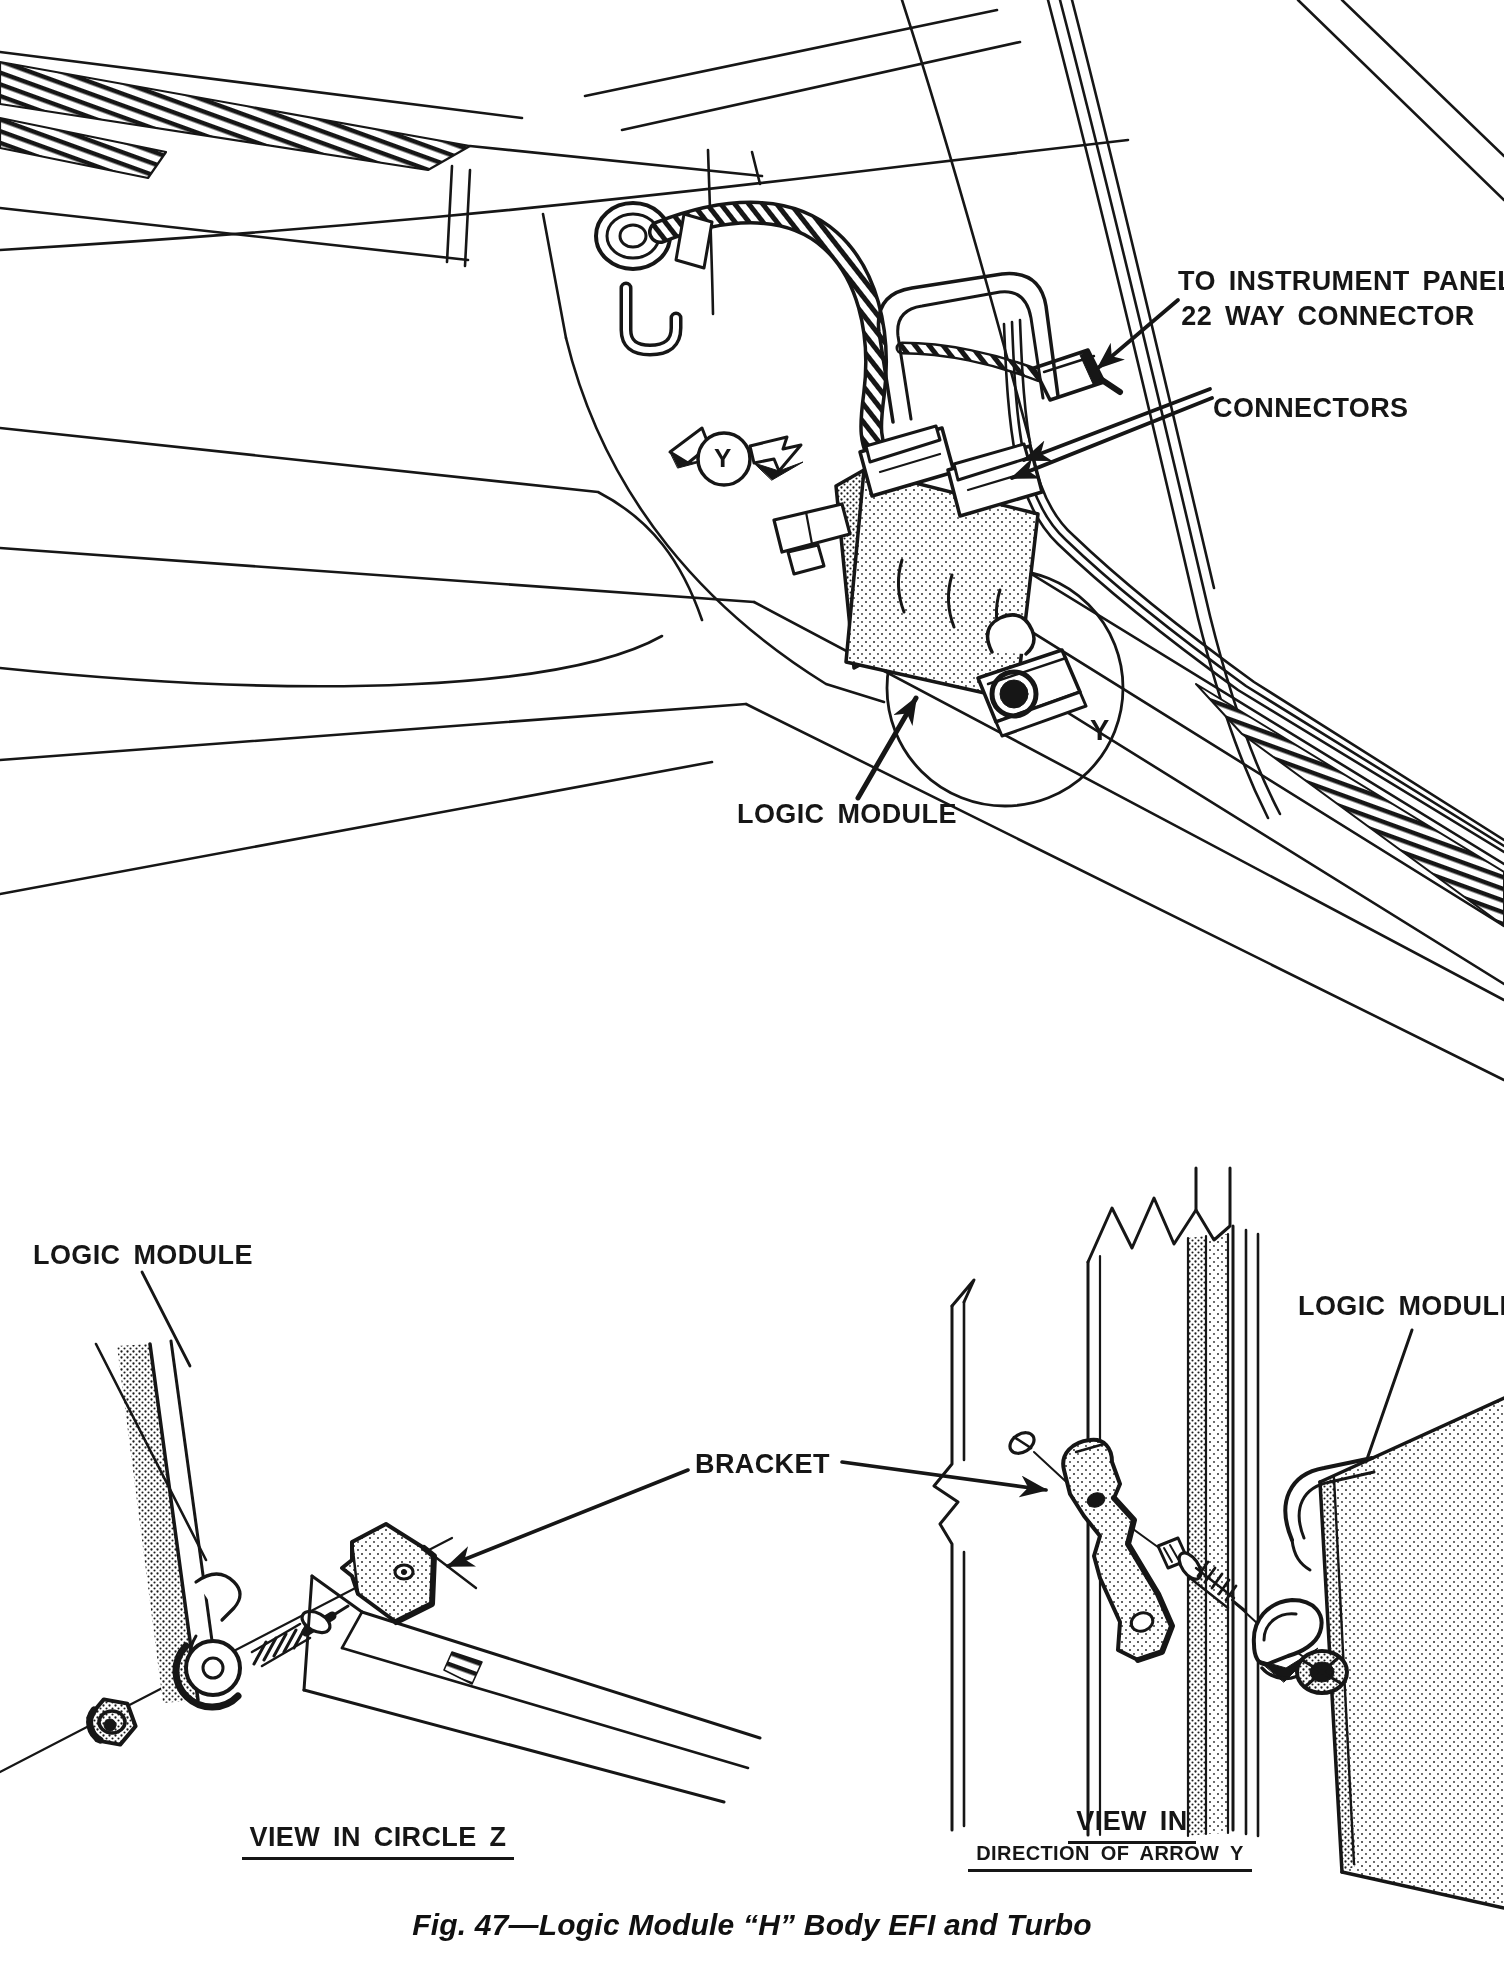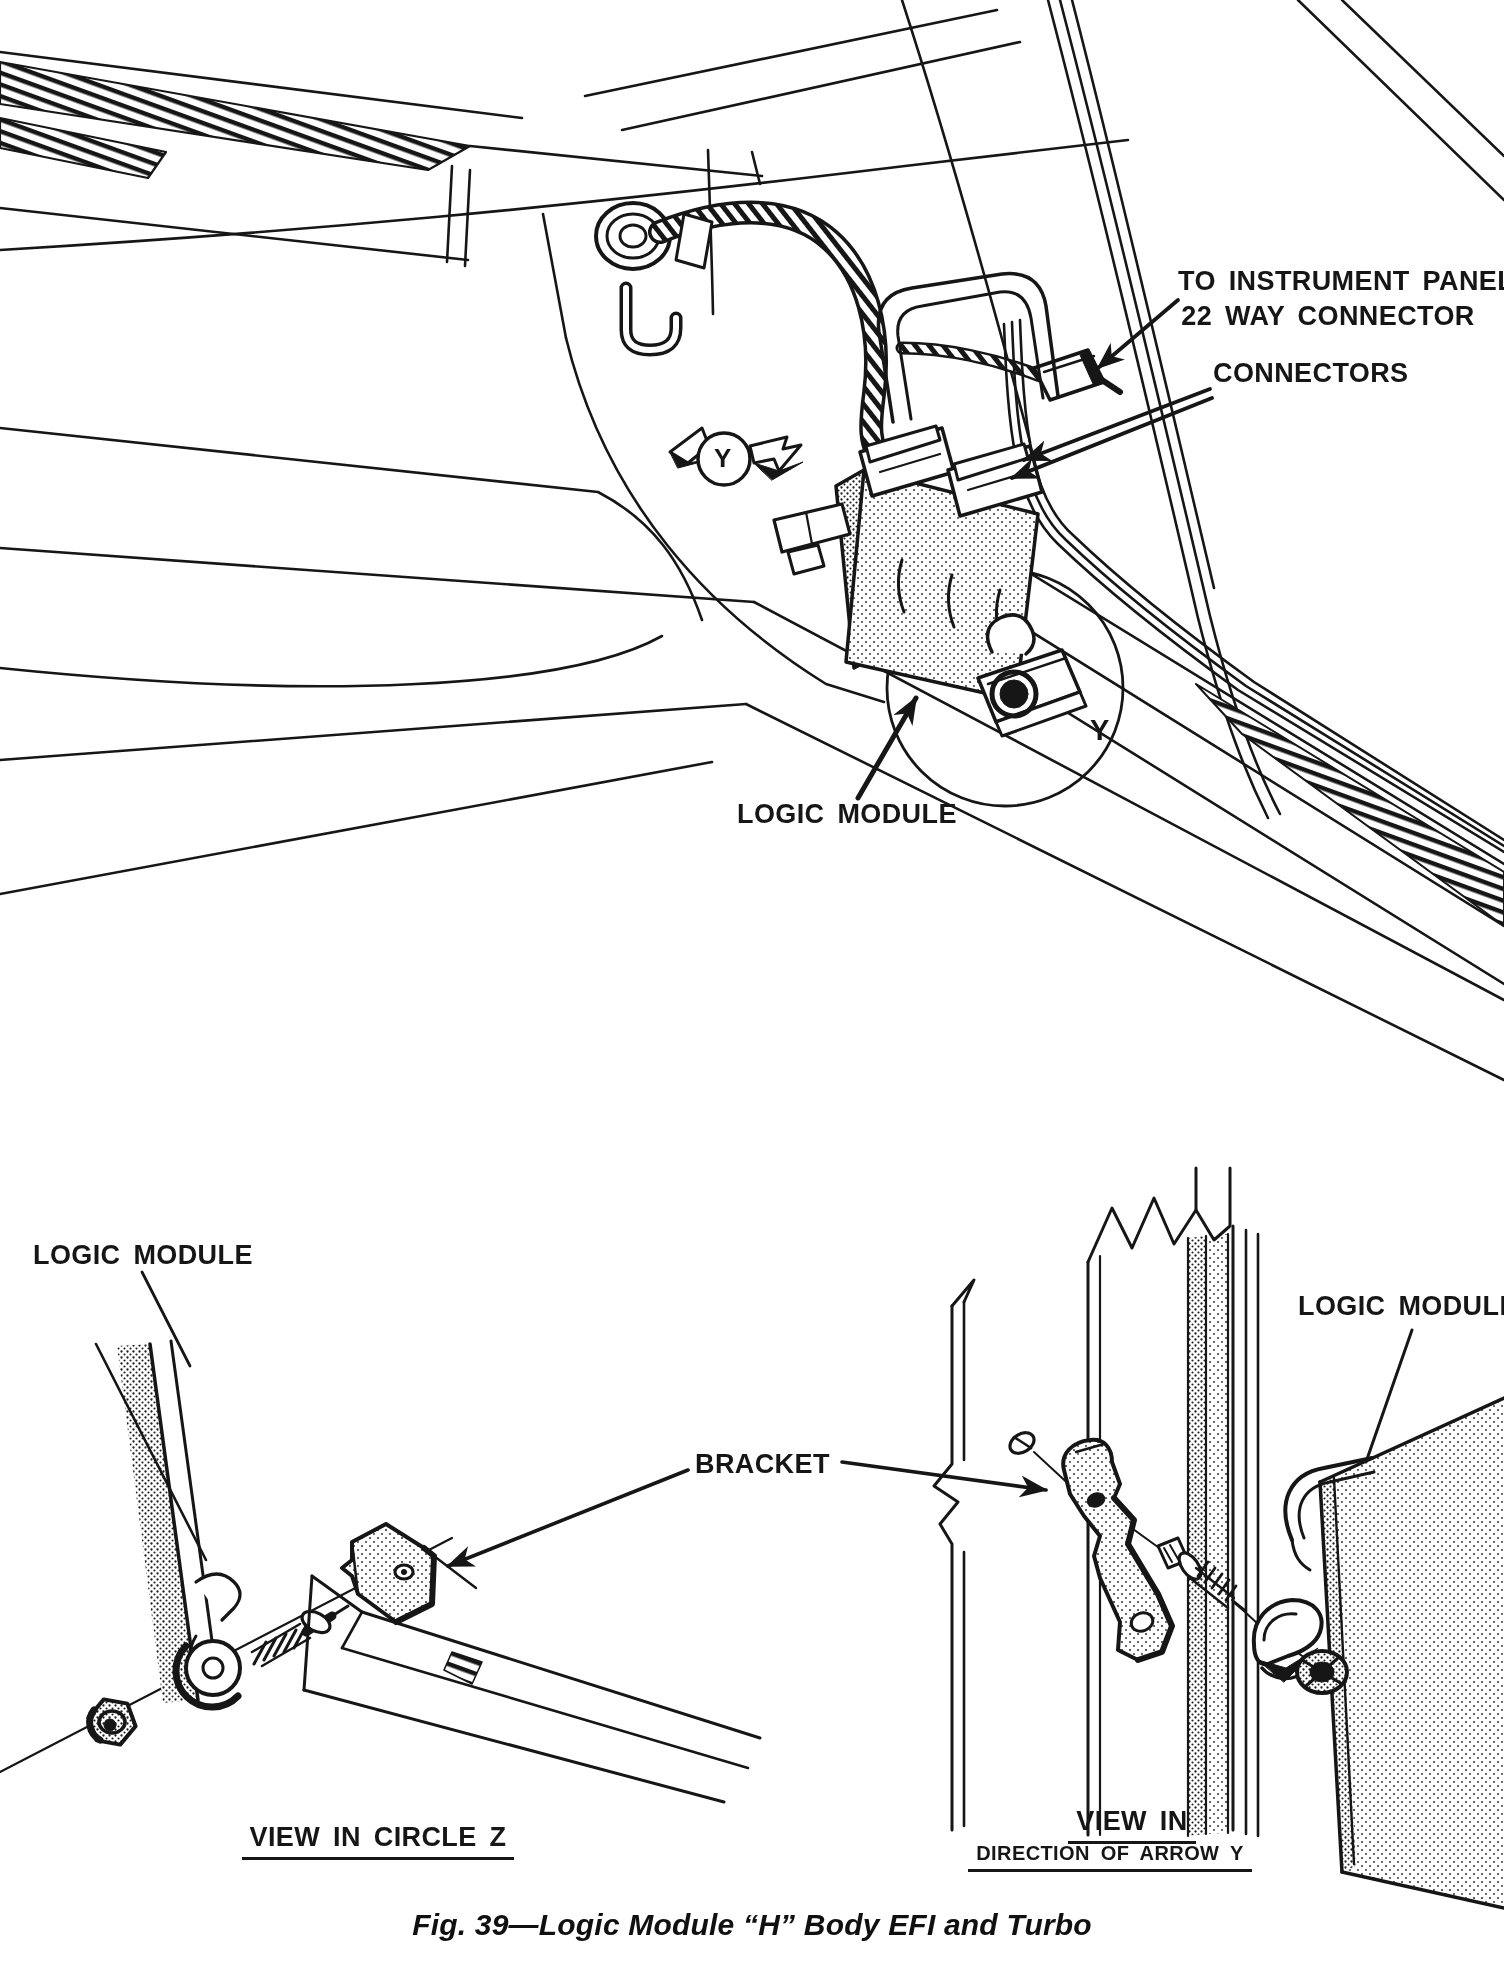--- a/index.html
+++ b/index.html
@@ -274,21 +274,21 @@
 
     <path d="M688,1470 L448,1566" stroke-width="3.6" marker-end="url(#ah)"></path>
     <path d="M842,1462 L1046,1490" stroke-width="3.6" marker-end="url(#ah)"></path>
     <path d="M1412,1330 L1366,1462" stroke-width="3"></path>
   </g>
 </svg>
 
 <div class="lbl center" style="left:1178px;top:266px;width:300px;">TO INSTRUMENT PANEL</div>
 <div class="lbl center" style="left:1178px;top:301px;width:300px;">22 WAY CONNECTOR</div>
 
-<div class="lbl" style="left:1213px;top:358px;">CONNECTORS</div>
+<div class="lbl" style="left:1213px;top:393px;">CONNECTORS</div>
 
 <div class="lbl" style="left:737px;top:799px;">LOGIC MODULE</div>
 
 <div class="marker-letter" style="left:1090px;top:714px;">Y</div>
 
 <div class="marker-letter" style="left:714px;top:443px;font-size:26px;">Y</div>
 
 <div class="lbl" style="left:33px;top:1240px;">LOGIC MODULE</div>
 
 <div class="lbl" style="left:695px;top:1449px;text-align:center;">BRACKET</div>
@@ -299,15 +299,15 @@
   <span class="ul">VIEW IN CIRCLE Z</span>
 </div>
 
 <div class="lbl center" style="left:1032px;top:1806px;width:200px;">
   <span class="ul">VIEW IN</span>
 </div>
 <div class="lbl center" style="left:935px;top:1842px;width:350px;font-size:20px;">
   <span class="ul">DIRECTION OF ARROW Y</span>
 </div>
 
-<div class="caption" style="left:352px;top:1908px;width:800px;">Fig. 39—Logic Module “H” Body EFI and Turbo</div>
+<div class="caption" style="left:352px;top:1908px;width:800px;">Fig. 47—Logic Module “H” Body EFI and Turbo</div>
 
 </div>
 
 </body></html>

